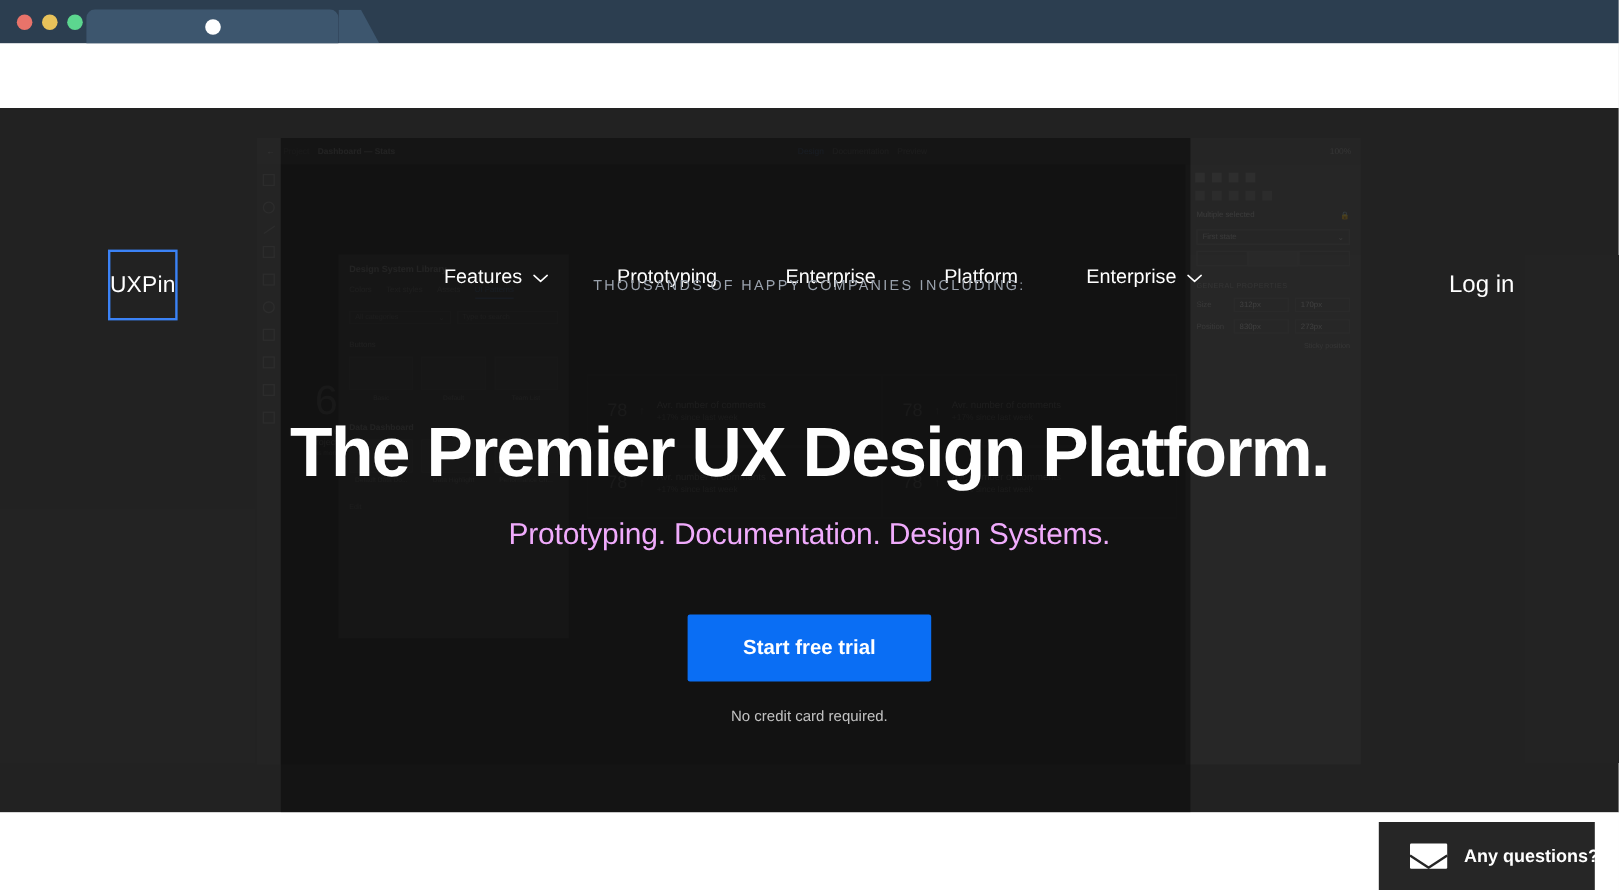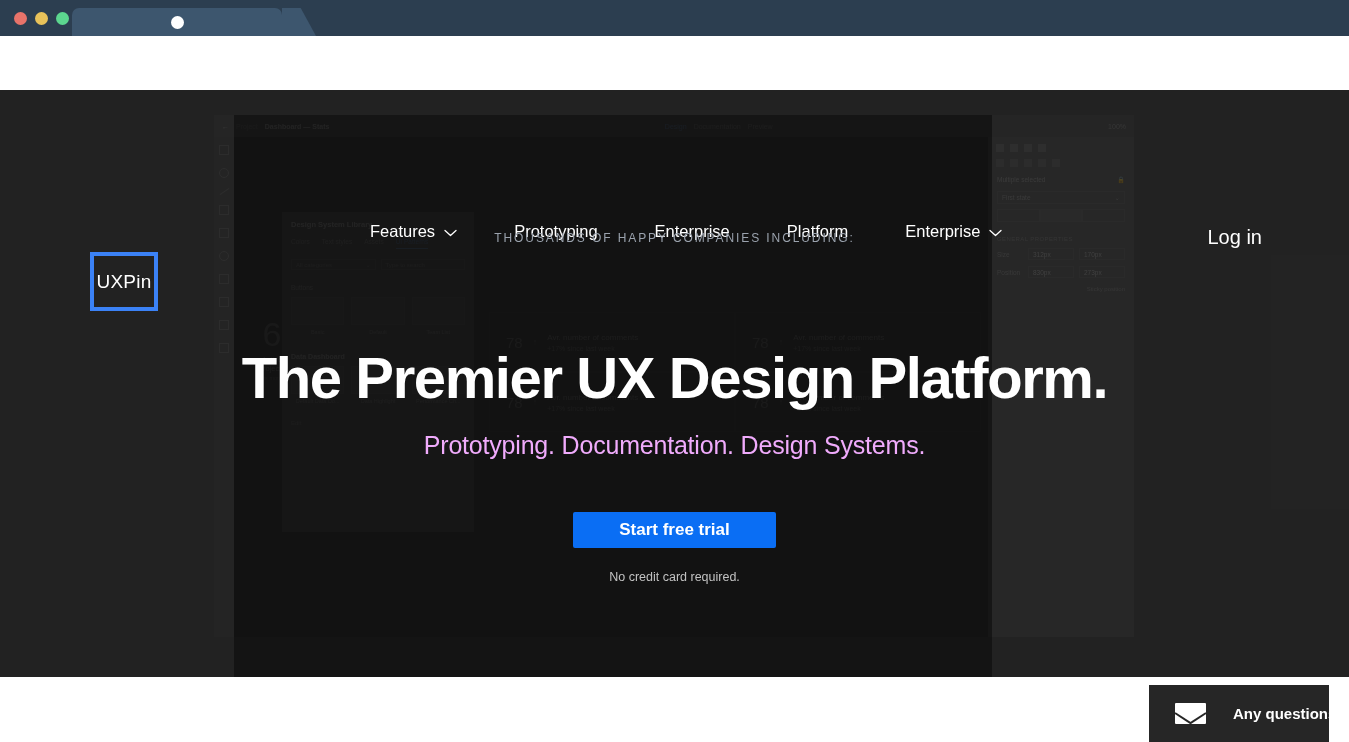--- a/index.html
+++ b/index.html
@@ -176,23 +176,23 @@
   
   .hero-veil {
     position: absolute; inset: 0; background: rgba(25,25,25,0.62);
   }
   .hero-veil-mid {
     position: absolute; left: 234px; top: 25px; width: 758px; height: 612px;
     background: rgba(10,10,10,0.55);
   }
   .logo {
     position: absolute; left: 90px; top: 118px;
-    width: 68px; height: 59px; border: 4px solid #3b82f6;
+    width: 58px; height: 59px; border: 2px solid #3b82f6;
     display: flex; align-items: center; justify-content: center;
-    color: #ffffff; font-size: 19px; letter-spacing: .2px; margin-top: 44px;
+    color: #ffffff; font-size: 19px; letter-spacing: .2px;
   }
   .navlinks {
     position: absolute; left: 370px; top: 132px;
     display: flex; align-items: center; gap: 0;
   }
   .navlink {
     color: #ffffff; font-size: 16.5px; display: flex; align-items: center;
     gap: 9px; padding: 0 0; margin-right: 57px; white-space: nowrap;
   }
   .navlink:last-child { margin-right: 0; }
@@ -211,40 +211,40 @@
     color: #ffffff; font-size: 58px; font-weight: bold;
     letter-spacing: -1.4px; line-height: 1.05;
   }
   .subhead {
     color: #f0abfc; font-size: 25px; margin-top: 22px;
     letter-spacing: -0.2px; font-weight: normal;
   }
   .cta {
     display: inline-block; margin-top: 52px;
     background: #0a6ef4; color: #ffffff; font-size: 17px; font-weight: bold;
-    padding: 8px 46px; border: none; border-radius: 2px; cursor: pointer;
+    padding: 18px 46px; border: none; border-radius: 2px; cursor: pointer;
   }
   .cta-note { color: #c2c2c2; font-size: 12.5px; margin-top: 22px; }
 
   
   .white-sect {
     position: absolute; left: 0; top: 587px; width: 1349px; height: 65px;
     background: #ffffff;
   }
   .companies-label {
     position: absolute; left: 0; right: 0; top: 141px;
     text-align: center; color: #9aa2ad; font-size: 12px;
     letter-spacing: 1.9px;
   }
 
   
   .chat {
     position: absolute; right: 20px; bottom: 0;
     width: 180px; height: 57px; background: #262626;
-    display: flex; align-items: center; gap: 27px;
+    display: flex; align-items: center; gap: 14px;
     padding-left: 26px; z-index: 30;
   }
   .env {
     width: 31px; height: 21px; background: #ffffff; position: relative;
     border-radius: 1px; flex: none;
   }
   .env:before, .env:after {
     content: ""; position: absolute; width: 19px; height: 2px; background: #262626;
     top: 9px; left: 0px;
   }

